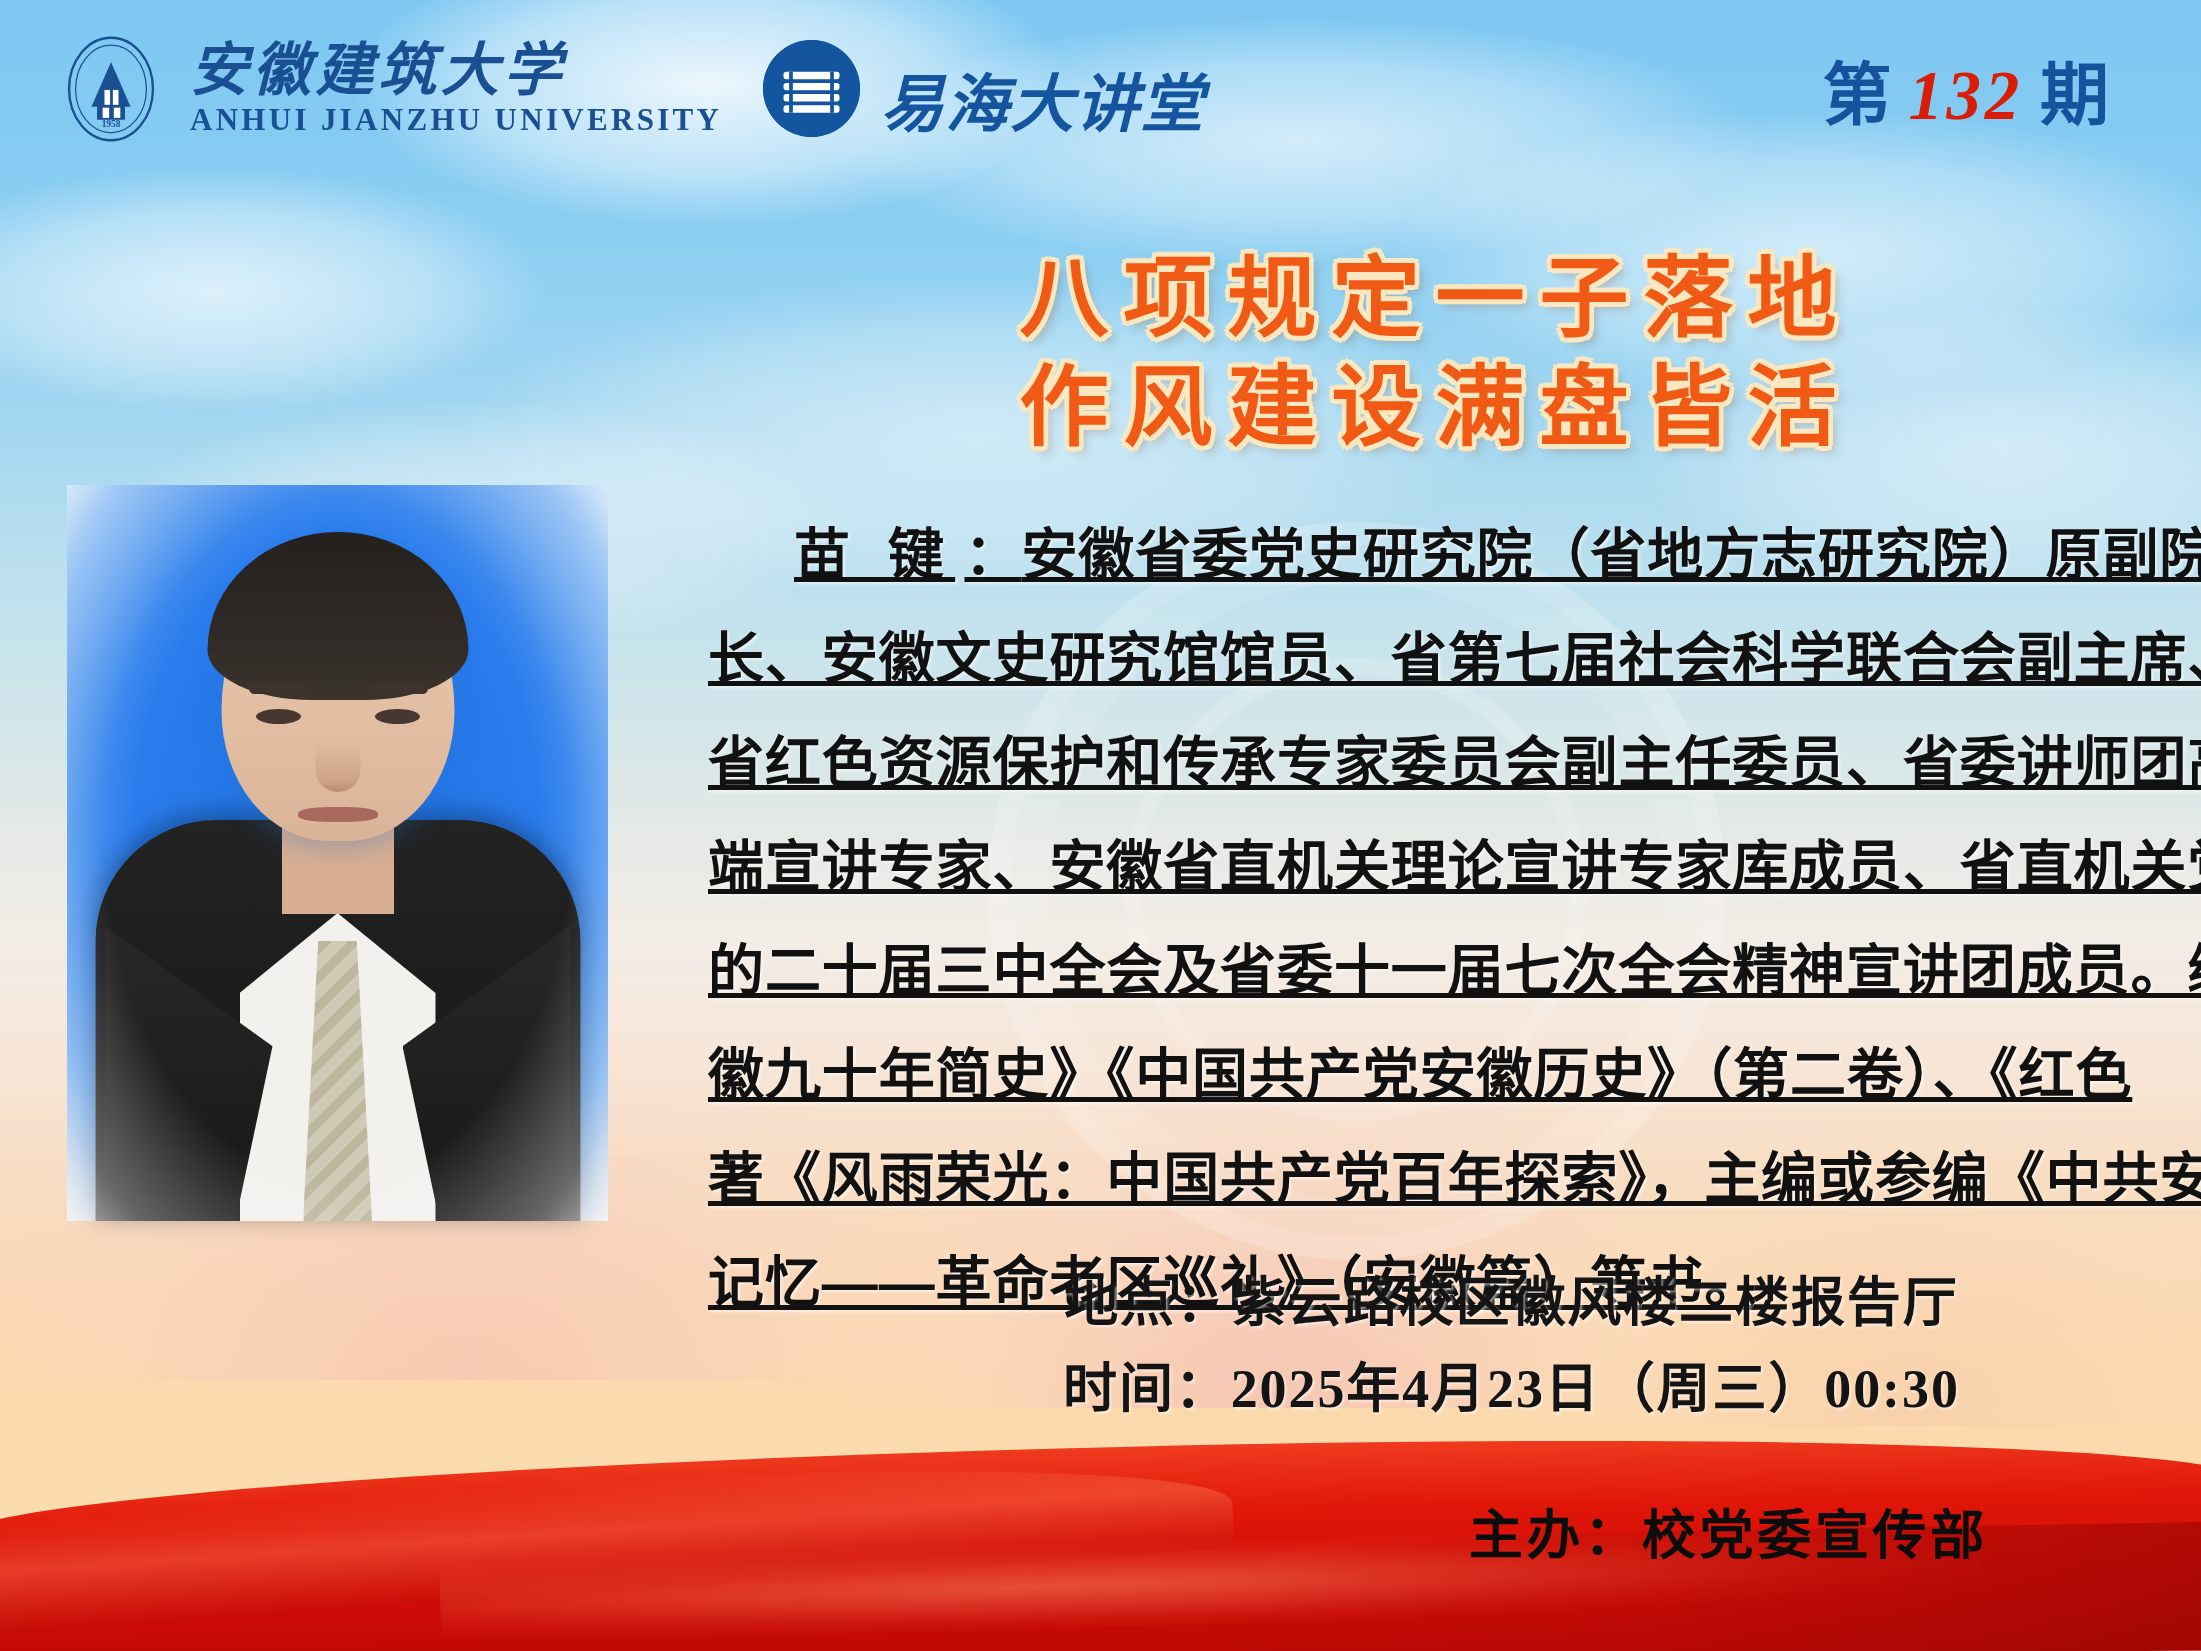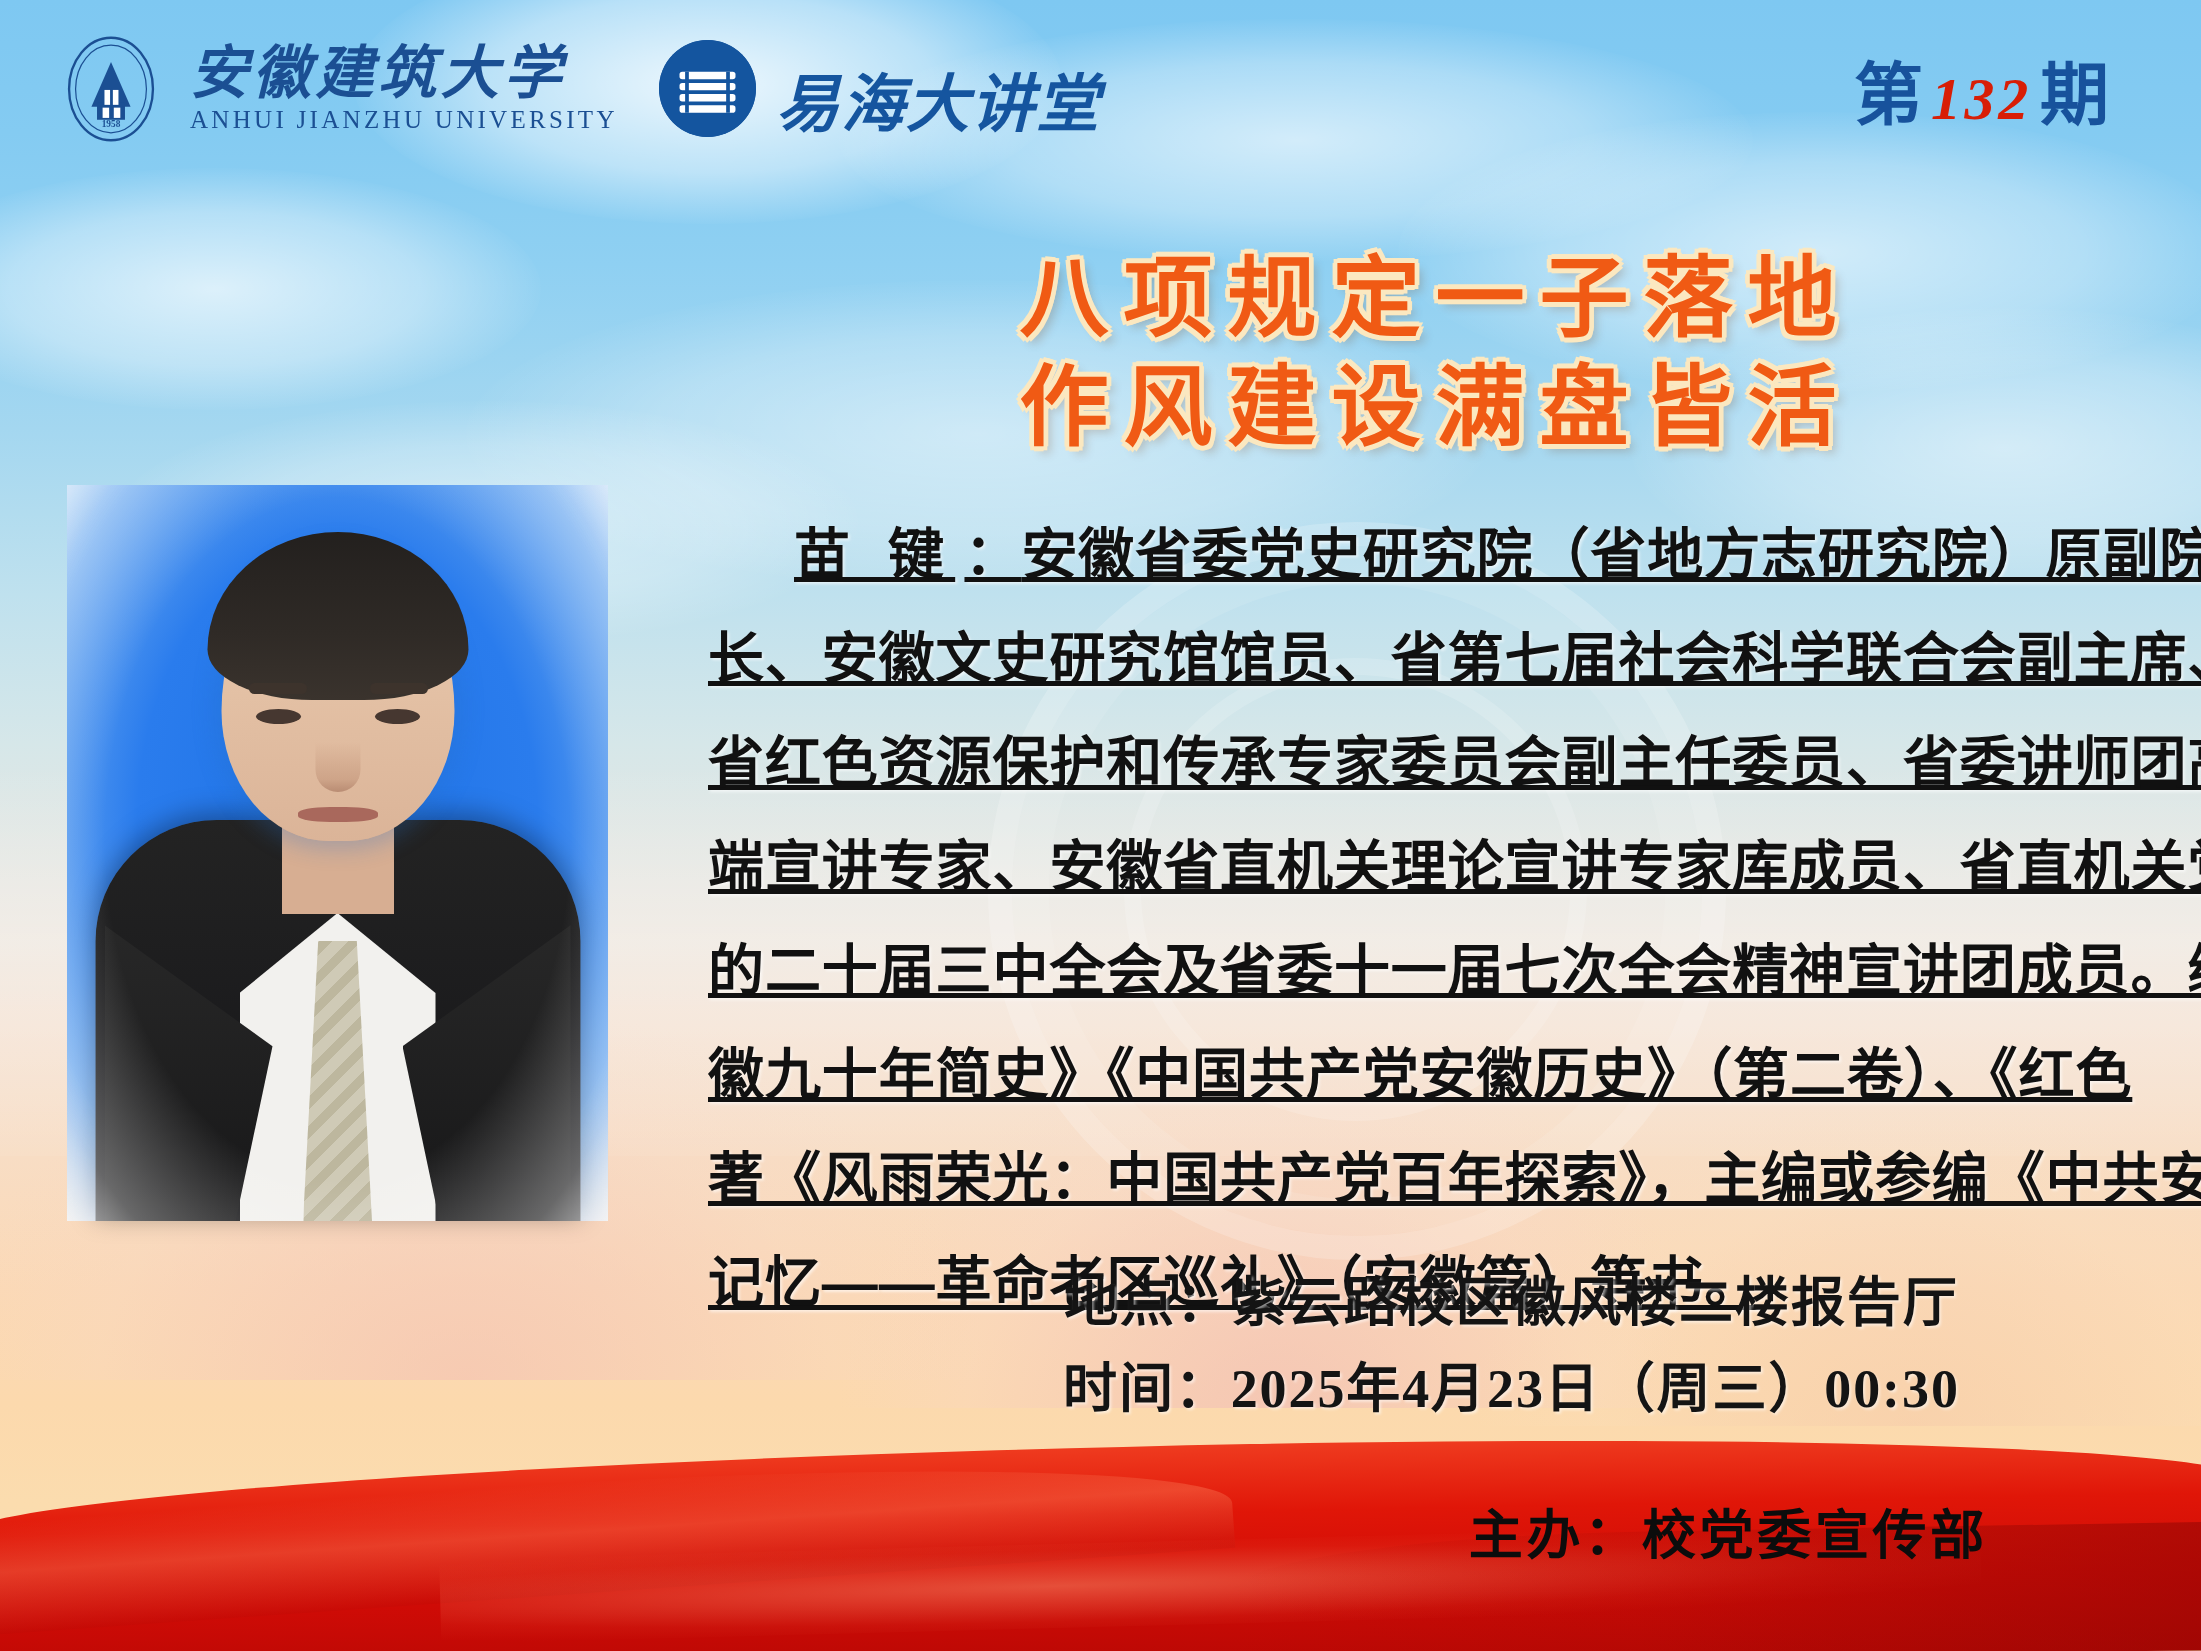--- a/index.html
+++ b/index.html
@@ -117,22 +117,22 @@
     font-size: 58px;
     font-weight: 700;
     font-style: italic;
     color: #1b4f93;
     letter-spacing: 4.7px;
     line-height: 1;
     white-space: nowrap;
   }
   .univ-en {
     font-family: "Liberation Serif", "DejaVu Serif", serif;
-    font-size: 25px;
-    font-weight: 400;
+    font-size: 31px;
+    font-weight: 700;
     color: #1b4f93;
     letter-spacing: 3.3px;
     line-height: 1;
     white-space: nowrap;
   }
 
   .lecture-brand {
     display: flex;
     align-items: center;
     gap: 20.5px;
@@ -166,27 +166,27 @@
     padding-right: 37px;
   }
   .issue-word {
     font-size: 69px;
     font-weight: 900;
     color: #17529c;
     font-family: "Liberation Sans", "DejaVu Sans", sans-serif;
     letter-spacing: 0;
   }
   .issue-num {
-    font-size: 60px;
+    font-size: 69px;
     font-weight: 900;
     font-style: italic;
     color: #d81e06;
     font-family: "Liberation Serif", "DejaVu Serif", serif;
     letter-spacing: 3.7px;
-    margin: 0 8px;
+    margin: 0 17px;
   }
 
   
   .title-block {
     position: absolute;
     left: 895px; top: 244px;
     width: 1081px;
     text-align: center;
   }
   .title-line {

